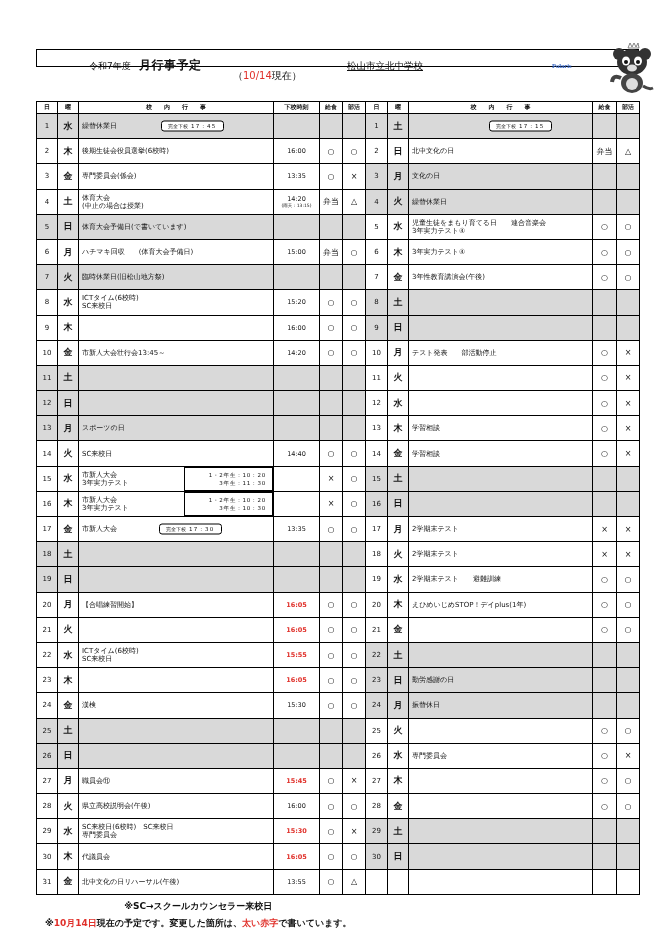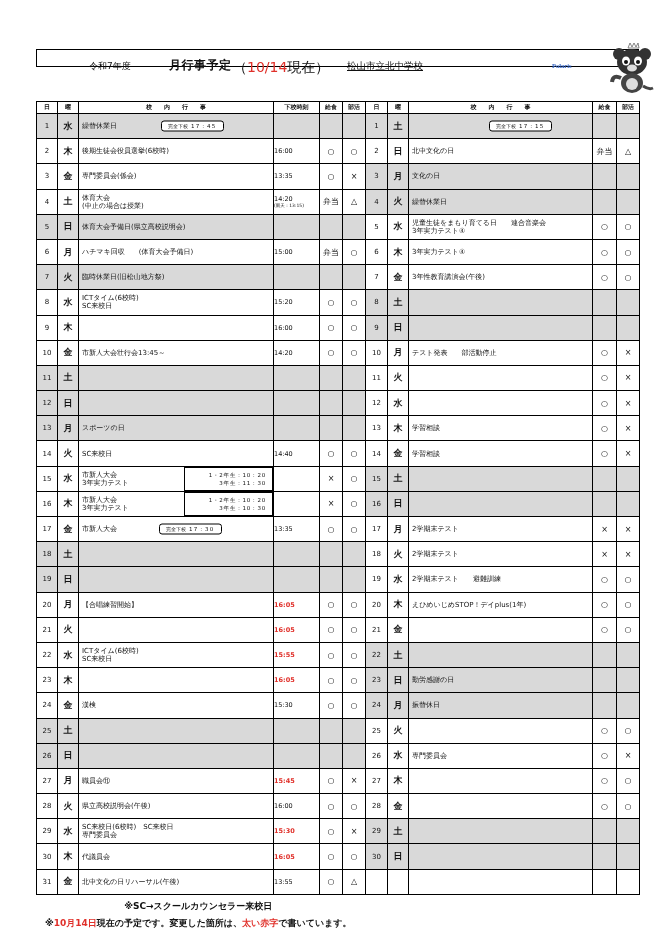--- a/index.html
+++ b/index.html
@@ -3,39 +3,39 @@
 <meta charset="utf-8">
 <style>
   * { box-sizing: border-box; margin: 0; padding: 0; }
   html, body { width: 671px; height: 949px; background: #ffffff; overflow: hidden; }
   body { font-family: "DejaVu Sans", "Liberation Sans", sans-serif; color: #111; position: relative; }
 
   .sheet { position: absolute; left: 36px; top: 49px; width: 603px; }
 
   .title-row { position: relative; height: 18px; border: 1.5px solid #000; border-bottom: 1px solid #000; }
   .title-row .fy { position: absolute; left: 52px; top: 10px; font-size: 9px; }
-  .title-row .main { position: absolute; left: 102px; top: 7px; font-size: 12px; font-weight: bold; letter-spacing: 0.5px; margin-left: 30px; }
-  .title-row .asof { position: absolute; left: 196px; top: 9px; font-size: 14px; }
+  .title-row .main { position: absolute; left: 102px; top: 7px; font-size: 12px; font-weight: bold; letter-spacing: 0.5px; }
+  .title-row .asof { position: absolute; left: 196px; top: 19px; font-size: 10px; }
   .title-row .asof .red { color: #e0302a; }
   .title-row .school { position: absolute; left: 310px; top: 10px; font-size: 9.5px; text-decoration: underline; }
   .title-row .brand { position: absolute; left: 515px; top: 12px; font-size: 6.5px; font-weight: bold; color: #2d5fc0; font-family: Liberation Serif, serif; }
   .mascot { position: absolute; left: 572px; top: -8px; width: 46px; height: 54px; }
 
   .month-row { display: flex; height: 21px; border-left: 1.5px solid #000; border-right: 1.5px solid #000; border-bottom: 1px solid #000; }
   .month-row .m { display: flex; align-items: center; justify-content: center; font-size: 12px; }
   .month-row .m.left { width: 329px; border-right: 1px solid #000; }
   .month-row .m.right { flex: 1; padding-right: 10px; }
 
   table { border-collapse: collapse; table-layout: fixed; position: absolute; }
   td, th { border: 1px solid #000; font-size: 7px; vertical-align: middle; overflow: hidden; white-space: nowrap; }
   th { font-weight: bold; height: 12px; font-size: 6px; letter-spacing: 0; }
   td.d { text-align: center; font-size: 7px; }
   td.w { text-align: center; font-size: 9px; font-weight: bold; }
   td.ev { padding-left: 3px; font-size: 7px; line-height: 8px; position: relative; }
-  td.t { font-size: 6.5px; }
+  td.t { text-align: center; font-size: 6.5px; }
   td.t.red { color: #e0302a; font-weight: bold; }
   td.t .sub { display: block; font-size: 4.5px; line-height: 5px; }
   td.c { text-align: center; font-size: 8px; }
   tr.hol td { background: #d9d9d9; }
   tr.r1 td { height: 25.2px; }
 
   .badge { position: absolute; top: 50%; transform: translateY(-50%); border: 1px solid #000; border-radius: 3px; height: 11px; font-size: 5px; line-height: 9px; padding: 0 6px; background: #fff; white-space: nowrap; }
   .badge b { font-size: 5.5px; letter-spacing: 1.2px; font-weight: normal; margin-left: 3px; }
   .split-time { position: absolute; right: -1px; top: 0; bottom: 0; width: 90px; border: 1px solid #000; border-right: 2px solid #000; background: #fff; font-size: 5.5px; line-height: 8px; text-align: right; padding: 3px 6px 0 0; letter-spacing: 0.8px; }
 
@@ -120,21 +120,21 @@
           <td class="d">4</td>
           <td class="w">土</td>
           <td class="ev"><span>体育大会</span><br><span>(中止の場合は授業)</span></td>
           <td class="t"><span>14:20</span><span class="sub">(雨天：13:15)</span></td>
           <td class="c">弁当</td>
           <td class="c">△</td>
         </tr>
         <tr class="r1 hol">
           <td class="d">5</td>
           <td class="w">日</td>
-          <td class="ev"><span>体育大会予備日(県立高校説明会)</span></td>
+          <td class="ev"><span>体育大会予備日(で書いています)</span></td>
           <td class="t"><span></span></td>
           <td class="c"></td>
           <td class="c"></td>
         </tr>
         <tr class="r1">
           <td class="d">6</td>
           <td class="w">月</td>
           <td class="ev"><span>ハチマキ回収　　(体育大会予備日)</span></td>
           <td class="t"><span>15:00</span></td>
           <td class="c">弁当</td>

